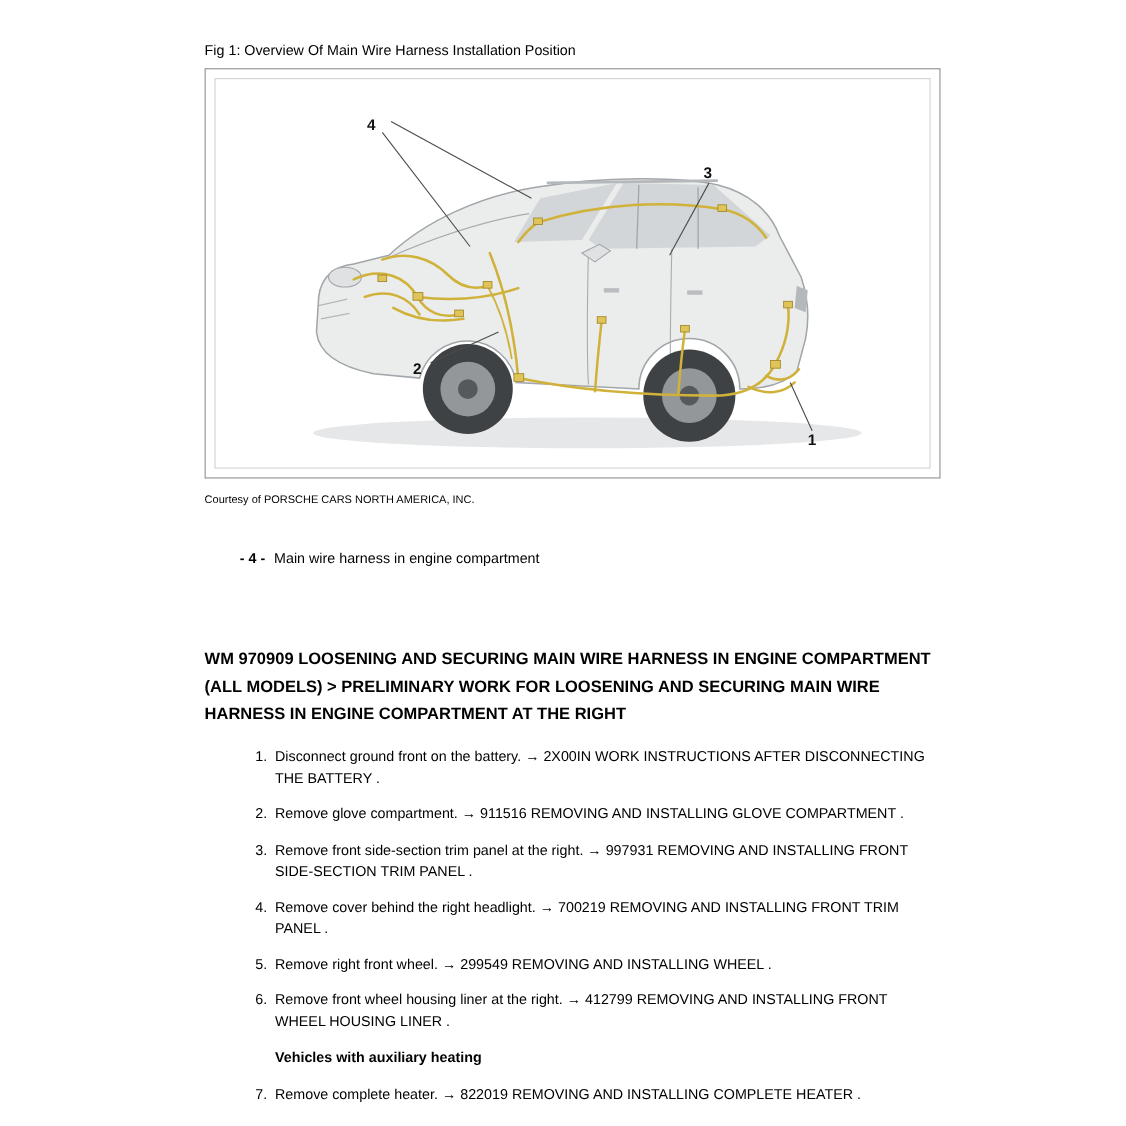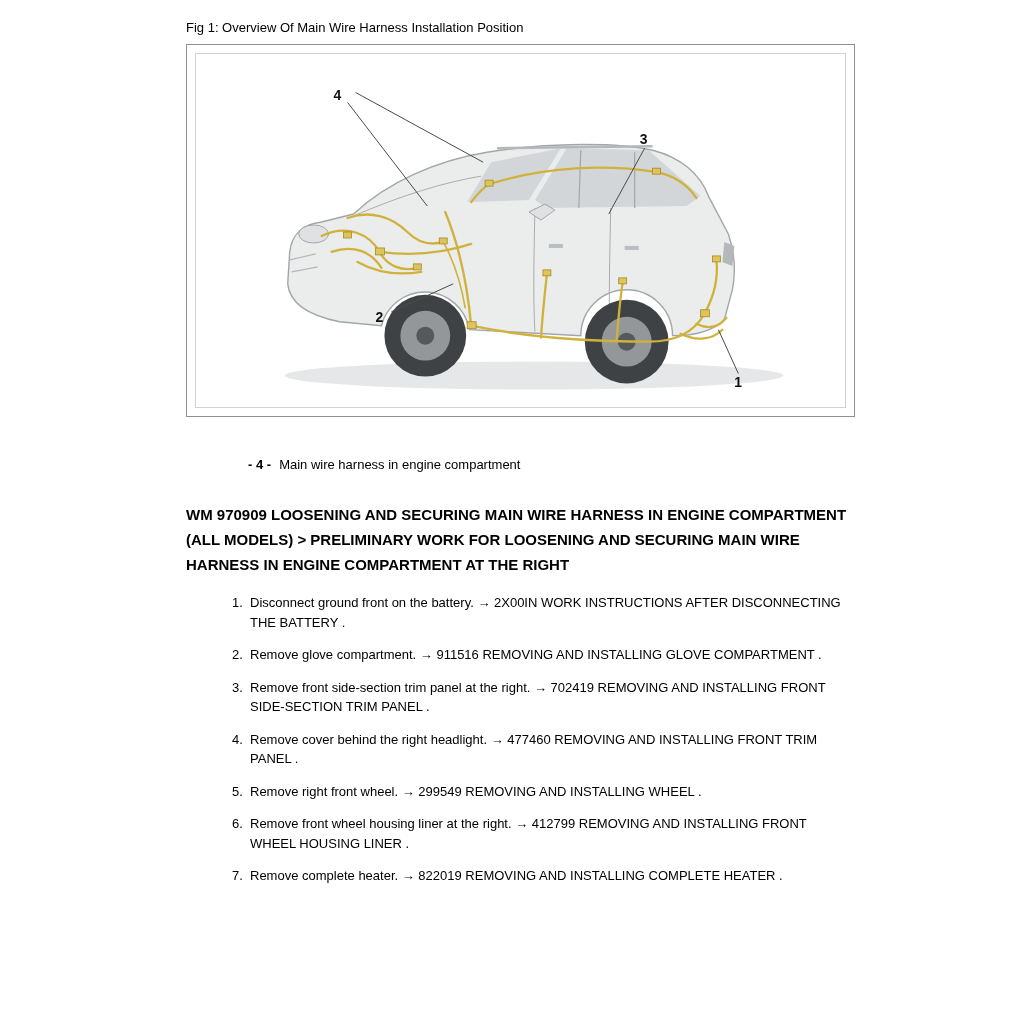--- a/index.html
+++ b/index.html
@@ -2,41 +2,41 @@
 <html><head>
 <meta charset="utf-8">
 <style>
   * { margin:0; padding:0; box-sizing:border-box; }
   html,body { background:#ffffff; }
   body {
     width:1024px; height:1024px;
     font-family:"Liberation Sans","DejaVu Sans",sans-serif;
     color:#000;
   }
-  .page { position:relative; width:1024px; height:1024px; padding:20px 0 0 186px; overflow:hidden; }
+  .page { position:relative; width:1024px; height:1024px; padding:38px 0 0 186px; overflow:hidden; }
 
   .fig-caption { font-size:13px; margin-bottom:9px; }
 
   .figure-frame {
     width:669px; height:373px;
     border:1px solid #8f8f8f; background:#fff; padding:8px;
   }
   .figure-inner {
     width:651px; height:355px; border:1px solid #d2d2d2;
     display:flex; align-items:center; justify-content:center; overflow:hidden;
   }
   svg { display:block; }
 
   .courtesy { font-size:10px; margin-top:14px; }
 
-  .legend { margin-top:40px; margin-left:62px; font-size:13px; }
+  .legend { margin-top:40px; margin-left:32px; font-size:13px; }
   .legend .legend-num { font-weight:bold; margin-right:8px; }
 
   .heading {
-    margin-top:30px; width:668px;
+    margin-top:72px; width:668px;
     font-size:15px; font-weight:bold; line-height:25px;
   }
 
   .steps { margin-top:16px; }
   .step {
     display:flex; width:640px; margin-left:46px; margin-bottom:13px;
     font-size:13px; line-height:19.5px;
   }
   .step-num { width:18px; flex:none; }
   .step-text { flex:1; max-width:592px; }
@@ -131,20 +131,21 @@
         </g>
 
         <text class="callout-text" x="138" y="46">4</text>
         <text class="callout-text" x="445" y="90">3</text>
         <text class="callout-text" x="180" y="268">2</text>
         <text class="callout-text" x="540" y="333">1</text>
       </svg>
     </div>
   </div>
 
+  <div class="courtesy">Courtesy of PORSCHE CARS NORTH AMERICA, INC.</div>
 
   <div class="legend">
     <span class="legend-num">- 4 -</span><span>Main wire harness in engine compartment</span>
   </div>
 
   <div class="heading">WM 970909 LOOSENING AND SECURING MAIN WIRE HARNESS IN ENGINE COMPARTMENT (ALL MODELS) &gt; PRELIMINARY WORK FOR LOOSENING AND SECURING MAIN WIRE HARNESS IN ENGINE COMPARTMENT AT THE RIGHT</div>
 
   <div class="steps">
 
     <div class="step">
@@ -152,38 +153,39 @@
       <span class="step-text">Disconnect ground front on the battery. → 2X00IN WORK INSTRUCTIONS AFTER DISCONNECTING THE BATTERY .</span>
     </div>
 
     <div class="step">
       <span class="step-num">2.</span>
       <span class="step-text">Remove glove compartment. → 911516 REMOVING AND INSTALLING GLOVE COMPARTMENT .</span>
     </div>
 
     <div class="step">
       <span class="step-num">3.</span>
-      <span class="step-text">Remove front side-section trim panel at the right. → 702419 REMOVING AND INSTALLING FRONT SIDE-SECTION TRIM PANEL .</span>
+      <span class="step-text">Remove front side-section trim panel at the right. → 997931 REMOVING AND INSTALLING FRONT SIDE-SECTION TRIM PANEL .</span>
     </div>
 
     <div class="step">
       <span class="step-num">4.</span>
-      <span class="step-text">Remove cover behind the right headlight. → 477460 REMOVING AND INSTALLING FRONT TRIM PANEL .</span>
+      <span class="step-text">Remove cover behind the right headlight. → 700219 REMOVING AND INSTALLING FRONT TRIM PANEL .</span>
     </div>
 
     <div class="step">
       <span class="step-num">5.</span>
       <span class="step-text">Remove right front wheel. → 299549 REMOVING AND INSTALLING WHEEL .</span>
     </div>
 
     <div class="step">
       <span class="step-num">6.</span>
       <span class="step-text">Remove front wheel housing liner at the right. → 412799 REMOVING AND INSTALLING FRONT WHEEL HOUSING LINER .</span>
     </div>
 
+    <div class="sub-heading">Vehicles with auxiliary heating</div>
 
     <div class="step">
       <span class="step-num">7.</span>
       <span class="step-text">Remove complete heater. → 822019 REMOVING AND INSTALLING COMPLETE HEATER .</span>
     </div>
 
   </div>
 
 </div>
 

